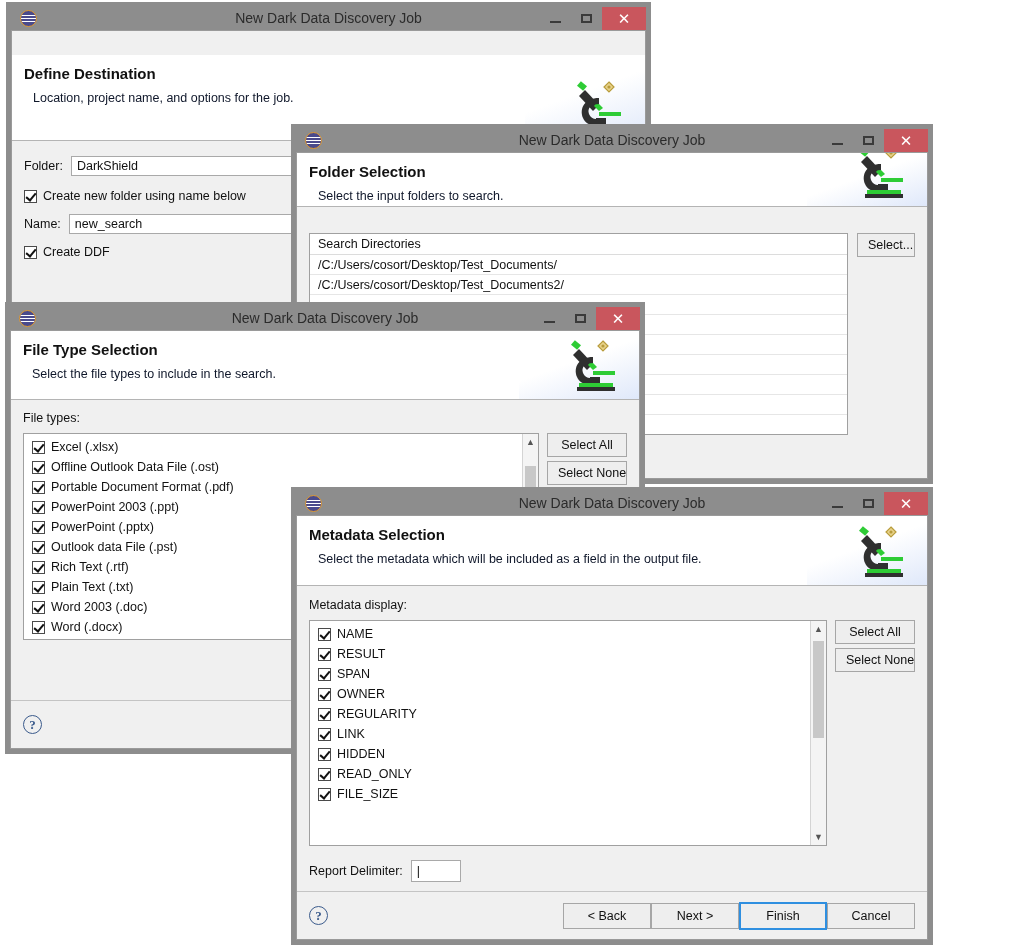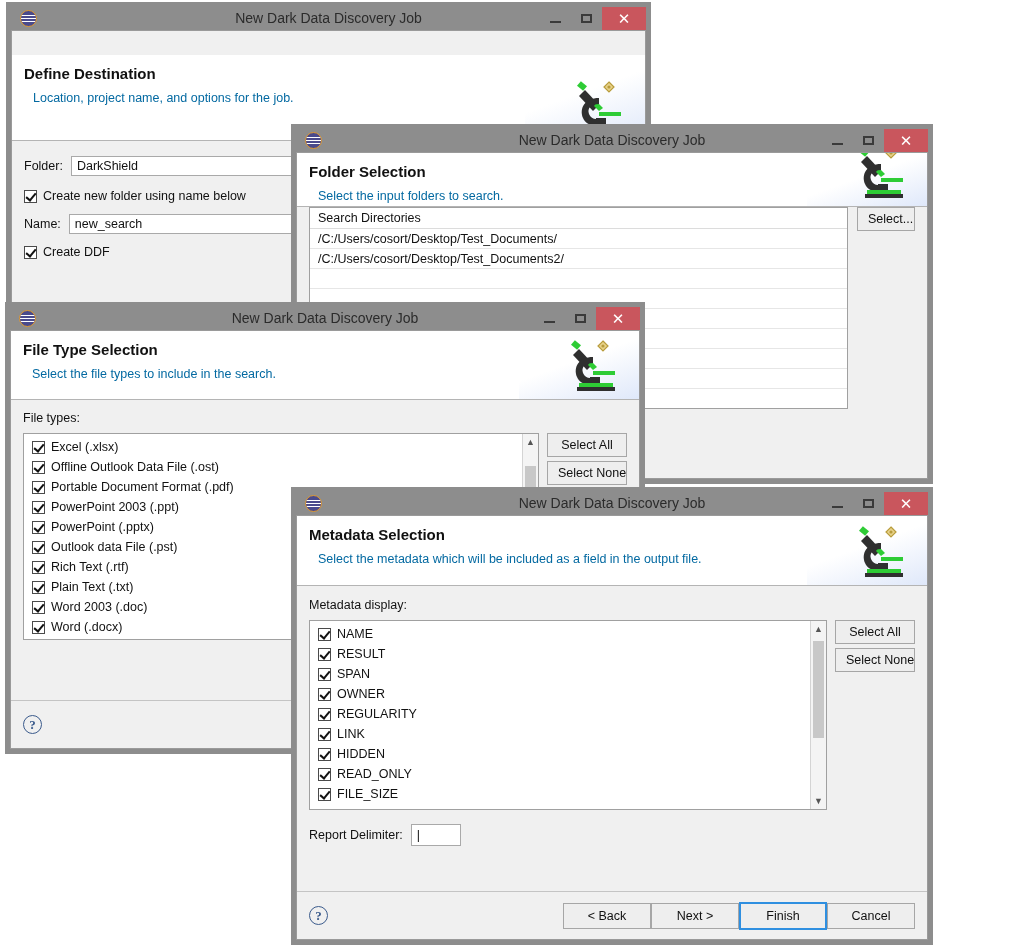--- a/index.html
+++ b/index.html
@@ -92,21 +92,21 @@
     border-bottom: 1px solid #b4b4b4;
     position: relative;
     padding: 10px 12px 12px 12px;
     box-sizing: border-box;
   }
   .banner-title {
     font-size: 15px; font-weight: bold; color: #111111;
     margin: 0 0 9px 0;
   }
   .banner-sub {
-    font-size: 12.5px; color: #0369a1; margin-left: 9px;
+    font-size: 12.5px; color: #0f172a; margin-left: 9px;
   }
   .banner-art {
     position: absolute; right: 0; top: 0; bottom: 0;
     width: 120px;
     background: linear-gradient(160deg, #ffffff 0%, #ffffff 45%, #dfe8fa 100%);
   }
   .scope {
     position: absolute; right: 16px; bottom: 6px;
     width: 60px; height: 56px;
   }
@@ -321,21 +321,21 @@
           <rect x="9" y="5" width="8" height="6" fill="#2ecc35" transform="rotate(40 13 8)"></rect>
           <path d="M16 12 L30 27 L24 33 L10 18 Z" fill="#2f2f2f"></path>
           <path d="M28 24 L34 30 L30 33 L25 28 Z" fill="#2ecc35"></path>
           <path d="M30 20 C16 20 10 30 14 40 C17 47 25 49 31 46 L31 40 C27 42 22 41 20 36 C18 30 22 26 30 26 Z" fill="#2f2f2f"></path>
           <rect x="30" y="34" width="22" height="4" fill="#2ecc35"></rect>
           <rect x="27" y="40" width="10" height="7" fill="#2f2f2f"></rect>
           <rect x="16" y="46" width="34" height="5" fill="#2ecc35"></rect>
           <rect x="14" y="50" width="38" height="4" fill="#2f2f2f"></rect>
         </svg>
       </div>
-      <div class="content" style="padding-top:0;">
+      <div class="content" style="padding-top:26px;">
         <div style="display:flex; align-items:flex-start;">
           <div class="listbox" style="width:540px; height:202px;">
             <div class="table-head">Search Directories</div>
             <div id="fs-rows">
                 <div class="table-row">/C:/Users/cosort/Desktop/Test_Documents/</div>
                 <div class="table-row">/C:/Users/cosort/Desktop/Test_Documents2/</div>
                 <div class="table-row empty">&nbsp;</div>
                 <div class="table-row empty">&nbsp;</div>
                 <div class="table-row empty">&nbsp;</div>
                 <div class="table-row empty">&nbsp;</div>
@@ -489,21 +489,21 @@
           <path d="M30 20 C16 20 10 30 14 40 C17 47 25 49 31 46 L31 40 C27 42 22 41 20 36 C18 30 22 26 30 26 Z" fill="#2f2f2f"></path>
           <rect x="30" y="34" width="22" height="4" fill="#2ecc35"></rect>
           <rect x="27" y="40" width="10" height="7" fill="#2f2f2f"></rect>
           <rect x="16" y="46" width="34" height="5" fill="#2ecc35"></rect>
           <rect x="14" y="50" width="38" height="4" fill="#2f2f2f"></rect>
         </svg>
       </div>
       <div class="content" style="">
         <div class="field-label" style="margin-bottom:8px;">Metadata display:</div>
         <div style="display:flex; align-items:flex-start;">
-          <div class="listbox" style="width:526px; height:190px;text-align:right;">
+          <div class="listbox" style="width:526px; height:226px;text-align:right;">
             <div id="md-rows" style="padding-top:3px;">
                 <div class="list-item">
                   <div class="cbox checked"></div>
                   <span class="cblabel">NAME</span>
                 </div>
                 <div class="list-item">
                   <div class="cbox checked"></div>
                   <span class="cblabel">RESULT</span>
                 </div>
                 <div class="list-item">

